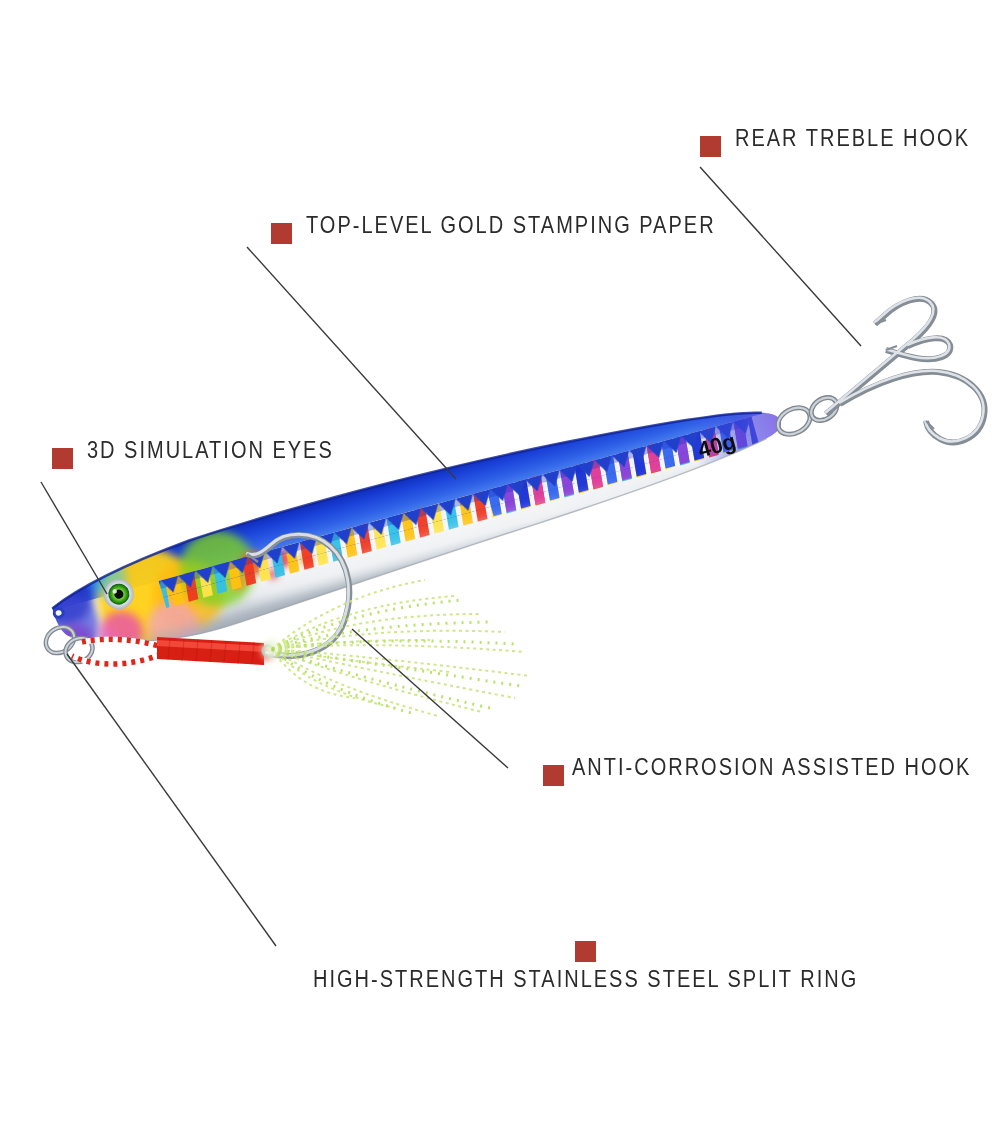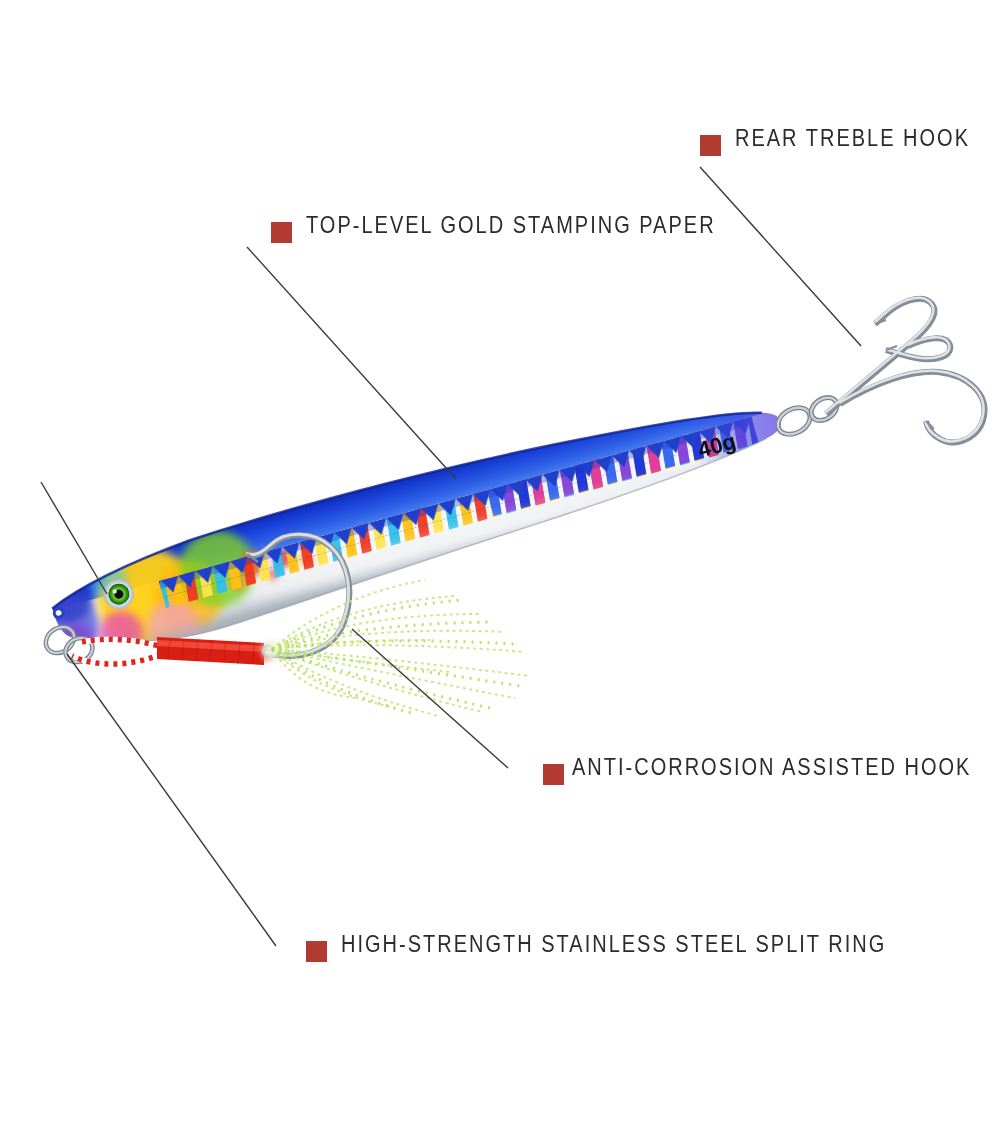--- a/index.html
+++ b/index.html
@@ -1,19 +1,19 @@
 <!DOCTYPE html>
 <html><head>
 <meta charset="utf-8">
 <style>
   html,body{margin:0;padding:0;background:#fff;}
   .stage{position:relative;width:1000px;height:1143px;background:#fff;overflow:hidden;
          font-family:"Liberation Sans",sans-serif;}
   .stage svg{position:absolute;left:0;top:0;}
-  .label{position:absolute;display:flex;gap:14px;padding-left:24px;}
+  .label{position:absolute;display:flex;align-items:center;gap:14px;padding-left:24px;}
   .sq{width:21px;height:21px;background:#b23b31;flex:0 0 auto;}
   .txt{font-size:20px;letter-spacing:2px;color:#2b2b2b;white-space:nowrap;
        transform:scaleY(1.22);transform-origin:0 50%;display:inline-block;
        position:relative;top:-8px;}
 </style>
 </head>
 <body>
 
 <div class="stage">
 
@@ -222,22 +222,26 @@
 </svg>
 
 <div class="label" style="left:676px;top:135px;">
   <span class="sq" style="background: rgb(178, 59, 49);"></span>
   <span class="txt" style="color: rgb(43, 43, 43);">REAR TREBLE HOOK</span>
 </div>
 <div class="label" style="left:239px;top:222px;margin-left:8px;">
   <span class="sq" style="background: rgb(178, 59, 49);"></span>
   <span class="txt" style="color: rgb(43, 43, 43);">TOP-LEVEL GOLD STAMPING PAPER</span>
 </div>
+<div class="label" style="left:28px;top:447px;">
+  <span class="sq" style="background: rgb(178, 59, 49);"></span>
+  <span class="txt" style="color: rgb(43, 43, 43);">3D SIMULATION EYES</span>
+</div>
 <div class="label" style="left:519px;top:764px;gap:8px;">
   <span class="sq" style="background: rgb(178, 59, 49);"></span>
   <span class="txt" style="color: rgb(43, 43, 43);">ANTI-CORROSION ASSISTED HOOK</span>
 </div>
-<div class="label" style="left:282px;top:941px;">
+<div class="label" style="left:289px;top:941px;flex-direction:column;">
   <span class="sq" style="background: rgb(178, 59, 49);"></span>
   <span class="txt" style="color: rgb(43, 43, 43);">HIGH-STRENGTH STAINLESS STEEL SPLIT RING</span>
 </div>
 
 </div>
 
 </body></html>

